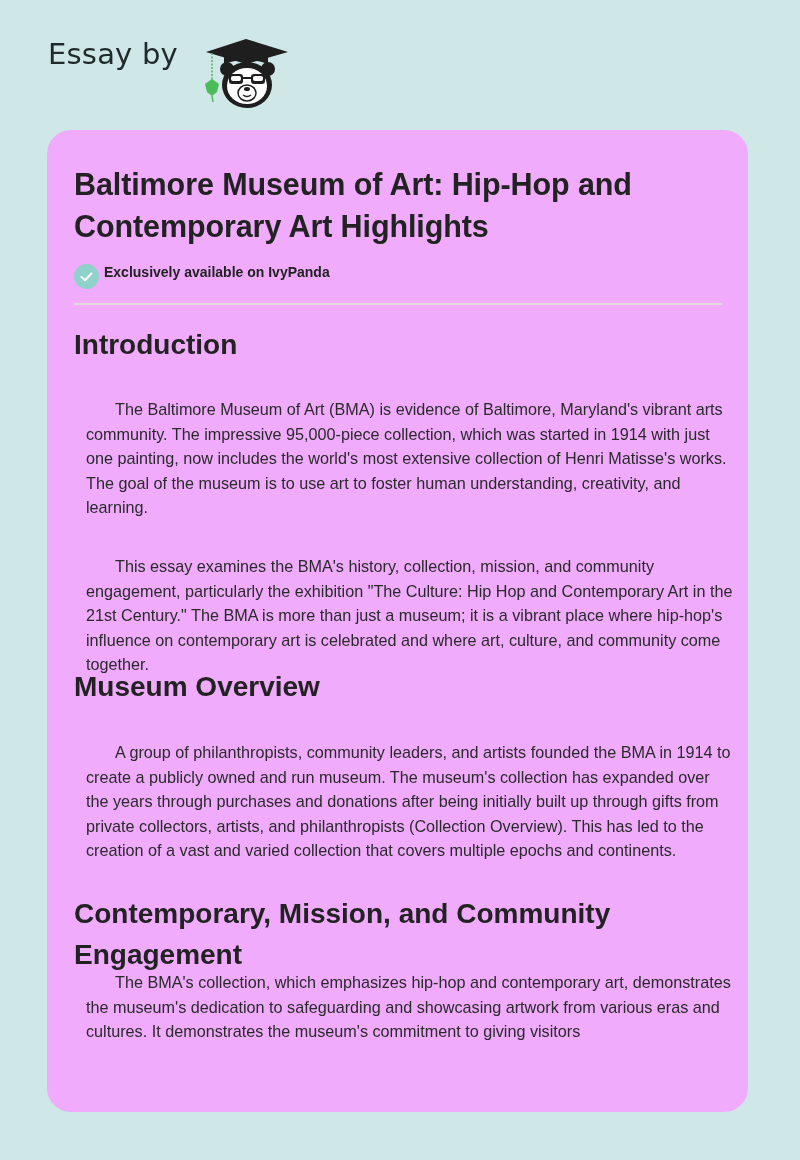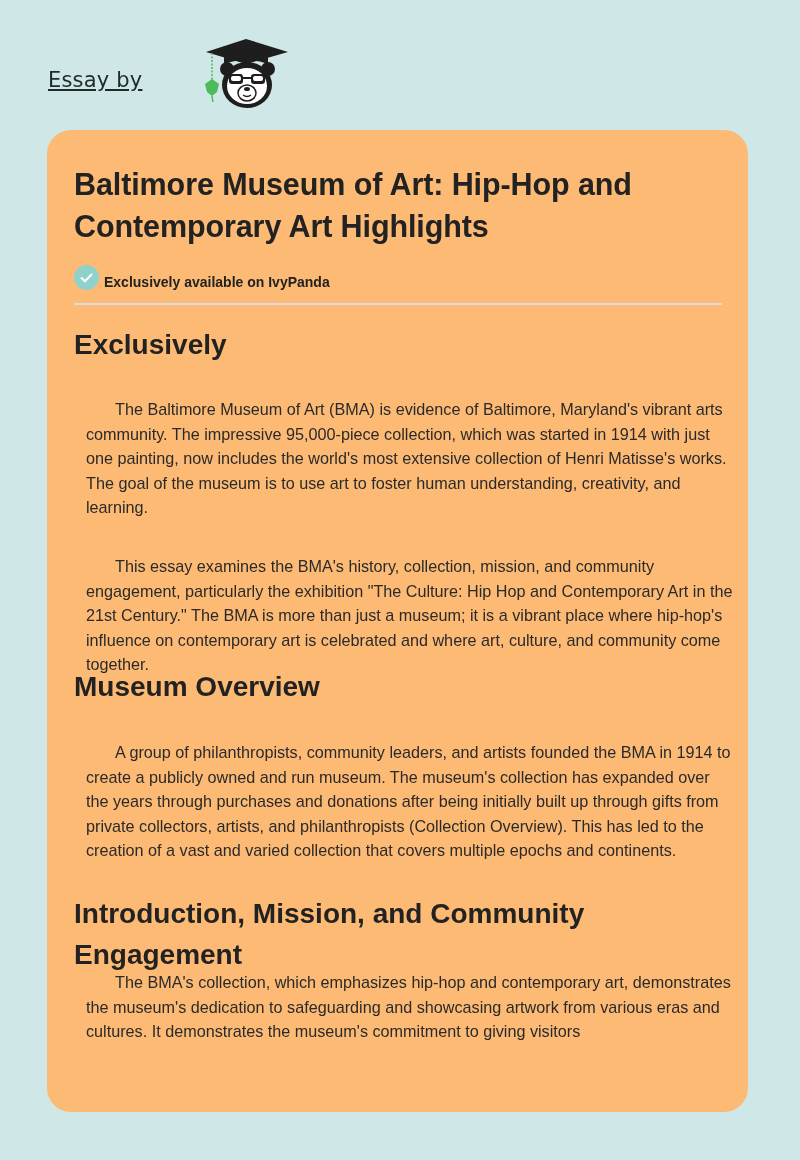--- a/index.html
+++ b/index.html
@@ -7,47 +7,47 @@
     width: 800px; height: 1160px; overflow: hidden;
     background: #cfe7e6;
     font-family: "Liberation Sans", sans-serif;
     color: #222;
     position: relative;
   }
   .header {
     position: absolute; left: 0; top: 0; width: 800px; height: 130px;
   }
   .brand-essay {
-    position: absolute; left: 48px; top: 68px;
+    position: absolute; left: 48px; top: 37px;
     font-family: "DejaVu Sans", sans-serif;
-    font-size: 21px; color: #1f2a2a; letter-spacing: 0.2px; text-decoration: underline;
+    font-size: 29px; color: #1f2a2a; letter-spacing: 0.2px;
   }
   .logo {
     position: absolute; left: 200px; top: 36px; width: 92px; height: 74px;
   }
   .brand-name {
     position: absolute; left: 296px; top: 52px;
     font-family: "DejaVu Serif", serif; font-weight: bold;
     font-size: 29px; color: #1f2020;
   }
   .brand-name sup { font-size: 13px; vertical-align: 14px; margin-left: 1px; }
 
   .card {
     position: absolute; left: 47px; top: 130px; width: 701px; height: 982px;
-    background: #fdba74; border-radius: 24px; overflow: hidden;
+    background: #f0abfc; border-radius: 24px; overflow: hidden;
   }
   .inner { position: absolute; left: 27px; top: 0; width: 648px; }
   h1 {
     margin: 0; position: absolute; top: 33px; left: 0; width: 648px;
     font-size: 30.5px; line-height: 42px; font-weight: bold; color: #222;
     letter-spacing: -0.1px;
   }
   .exclusive {
     position: absolute; top: 134px; left: 0; height: 26px;
-    display: flex; align-items: flex-end;
+    display: flex; align-items: flex-start;
   }
   .check {
     width: 25px; height: 25px; border-radius: 50%;
     background: #8fd1cb; display: flex; align-items: center; justify-content: center;
   }
   .exclusive span.txt {
     margin-left: 5px; font-size: 14px; font-weight: bold; color: #222;
   }
   .divider {
     position: absolute; top: 173px; left: 0; width: 648px; height: 2px; background: #dcdcdc;
@@ -104,23 +104,23 @@
       <div class="check">
         <svg width="13" height="10" viewBox="0 0 13 10">
             <path d="M1.5,5 L5,8.3 L11.5,1.5" fill="none" stroke="#ffffff" stroke-width="2" stroke-linecap="round" stroke-linejoin="round"></path>
           </svg>
       </div>
       <span class="txt">Exclusively available on IvyPanda</span>
     </div>
 
     <div class="divider"></div>
 
-    <h2 style="top:194px">Exclusively</h2>
+    <h2 style="top:194px">Introduction</h2>
     <p style="top:255px">The Baltimore Museum of Art (BMA) is evidence of Baltimore, Maryland's vibrant arts community. The impressive 95,000-piece collection, which was started in 1914 with just one painting, now includes the world's most extensive collection of Henri Matisse's works. The goal of the museum is to use art to foster human understanding, creativity, and learning.</p>
     <p style="top:412px">This essay examines the BMA's history, collection, mission, and community engagement, particularly the exhibition "The Culture: Hip Hop and Contemporary Art in the 21st Century." The BMA is more than just a museum; it is a vibrant place where hip-hop's influence on contemporary art is celebrated and where art, culture, and community come together.</p>
 
     <h2 style="top:536px">Museum Overview</h2>
     <p style="top:598px">A group of philanthropists, community leaders, and artists founded the BMA in 1914 to create a publicly owned and run museum. The museum's collection has expanded over the years through purchases and donations after being initially built up through gifts from private collectors, artists, and philanthropists (Collection Overview). This has led to the creation of a vast and varied collection that covers multiple epochs and continents.</p>
 
-    <h2 style="top:763px">Introduction, Mission, and Community Engagement</h2>
+    <h2 style="top:763px">Contemporary, Mission, and Community Engagement</h2>
     <p style="top:828px">The BMA's collection, which emphasizes hip-hop and contemporary art, demonstrates the museum's dedication to safeguarding and showcasing artwork from various eras and cultures. It demonstrates the museum's commitment to giving visitors</p>
   </div>
 </div>
 
 </body></html>

